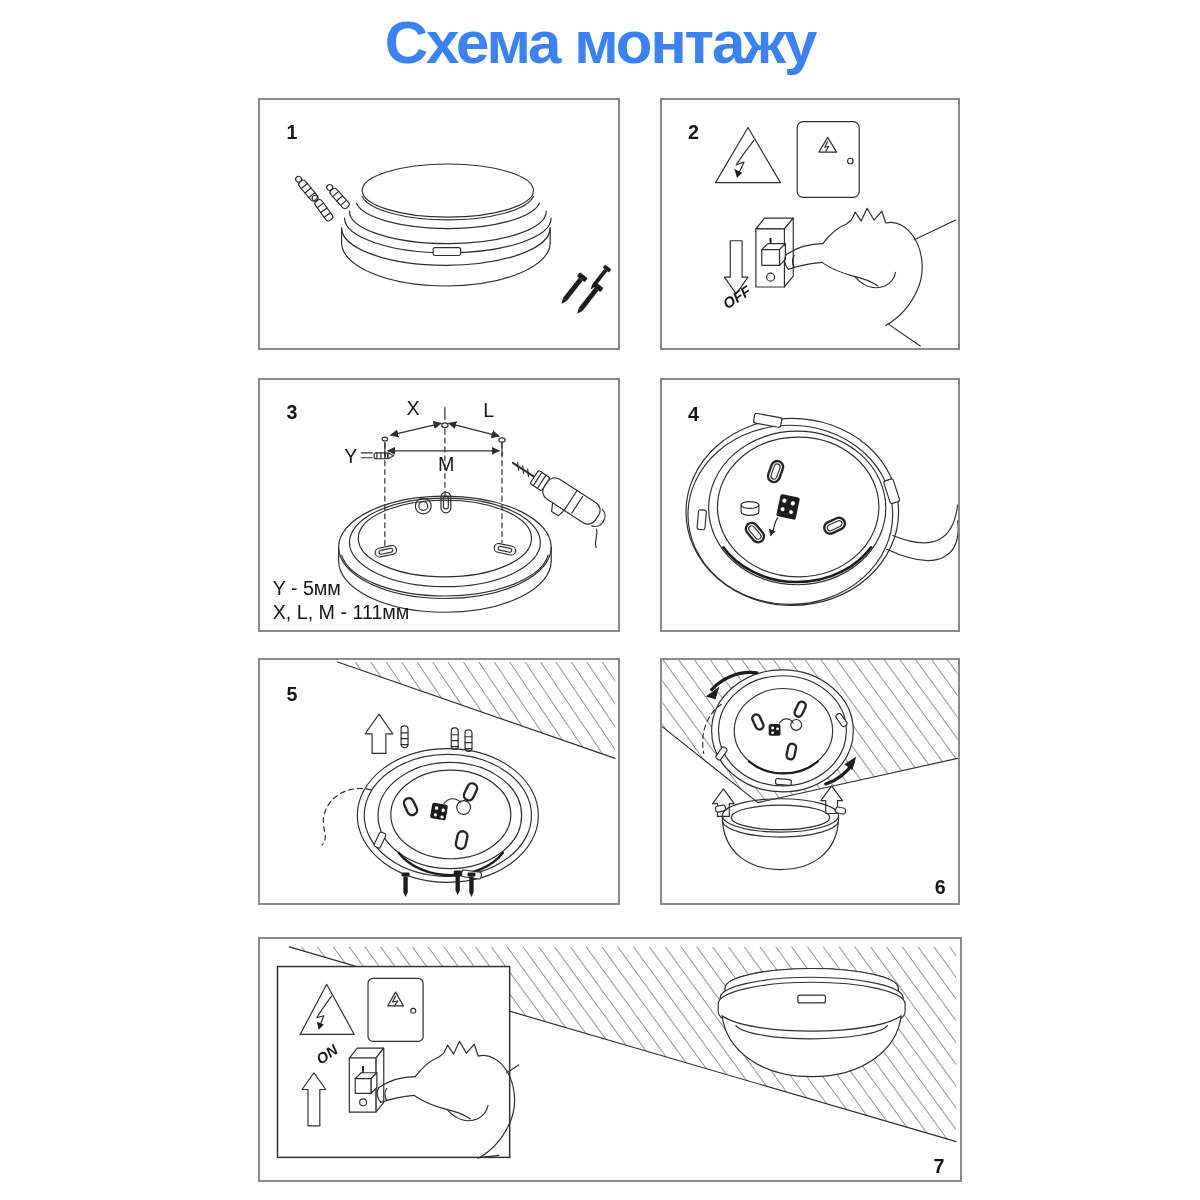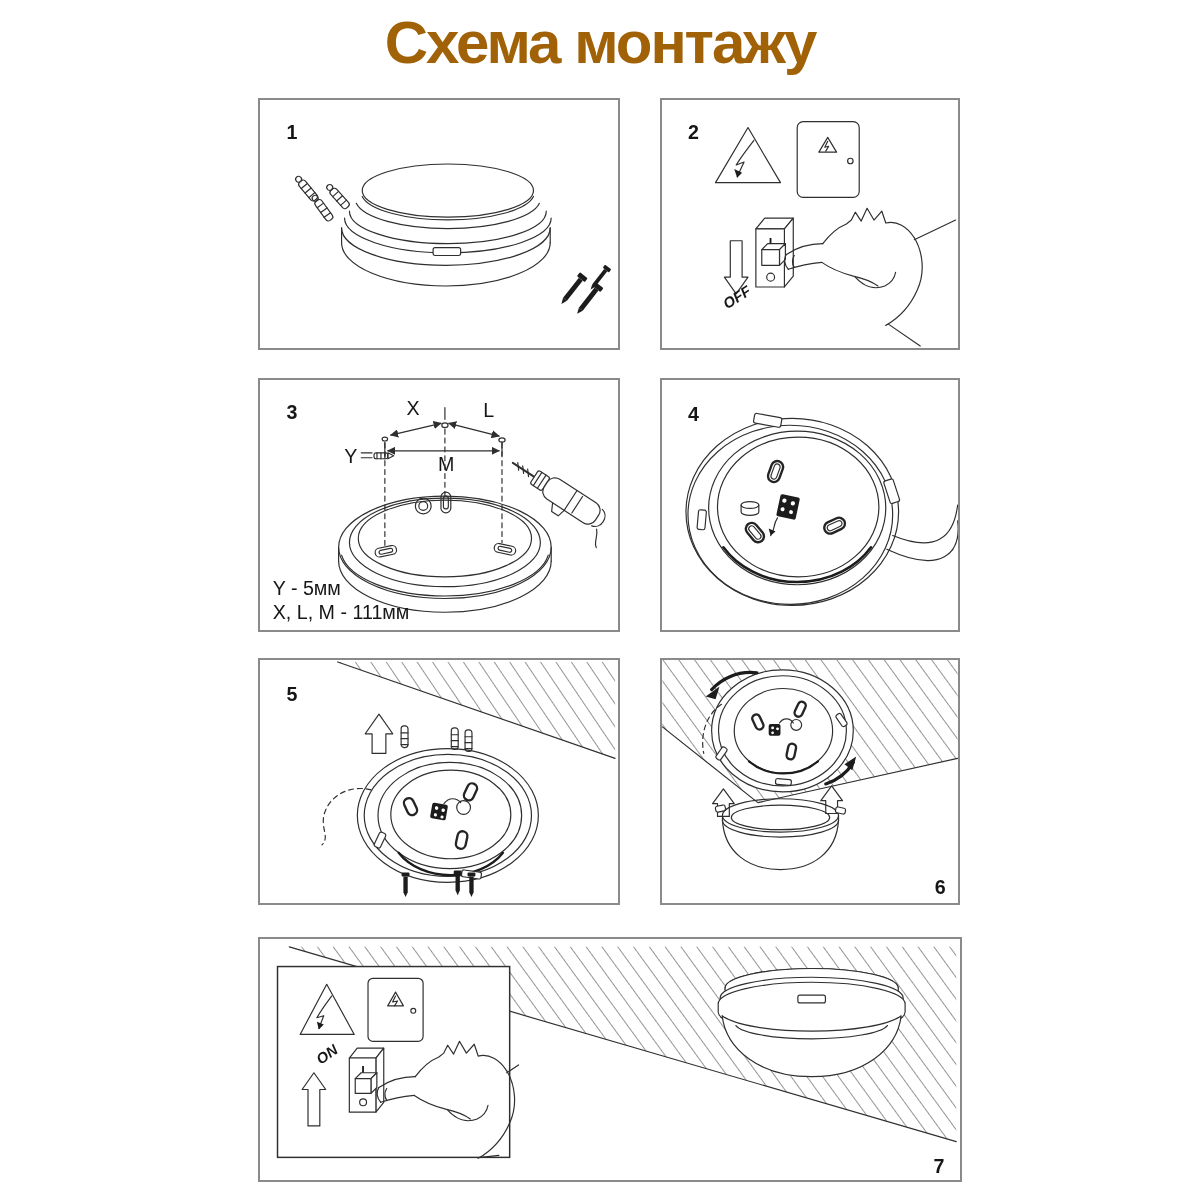--- a/index.html
+++ b/index.html
@@ -1,19 +1,19 @@
 <!DOCTYPE html>
 <html><head>
 <meta charset="utf-8">
 <style>
   html,body{margin:0;padding:0;background:#fff;}
   body{width:1200px;height:1200px;position:relative;font-family:"Liberation Sans","DejaVu Sans",sans-serif;}
   .stage{position:absolute;left:0;top:0;width:1200px;height:1200px;background:#fff;}
   .title{position:absolute;left:0;top:8px;width:100%;margin:0;text-align:center;
-         font-size:60px;font-weight:bold;letter-spacing:-2px;color:#a16207;}
+         font-size:60px;font-weight:bold;letter-spacing:-2px;color:#3b82f6;}
   .panel{position:absolute;border:2px solid #8a8a8a;background:#fff;box-sizing:border-box;}
   #p1{left:258px;top:98px;width:362px;height:252px;}
   #p2{left:660px;top:98px;width:300px;height:252px;}
   #p3{left:258px;top:378px;width:362px;height:254px;}
   #p4{left:660px;top:378px;width:300px;height:254px;}
   #p5{left:258px;top:658px;width:362px;height:247px;}
   #p6{left:660px;top:658px;width:300px;height:247px;}
   #p7{left:258px;top:937px;width:704px;height:245px;}
   svg{display:block;width:100%;height:100%;}
   .ln{fill:none;stroke:#2f2f2f;stroke-width:1.2;stroke-linecap:round;stroke-linejoin:round;}

